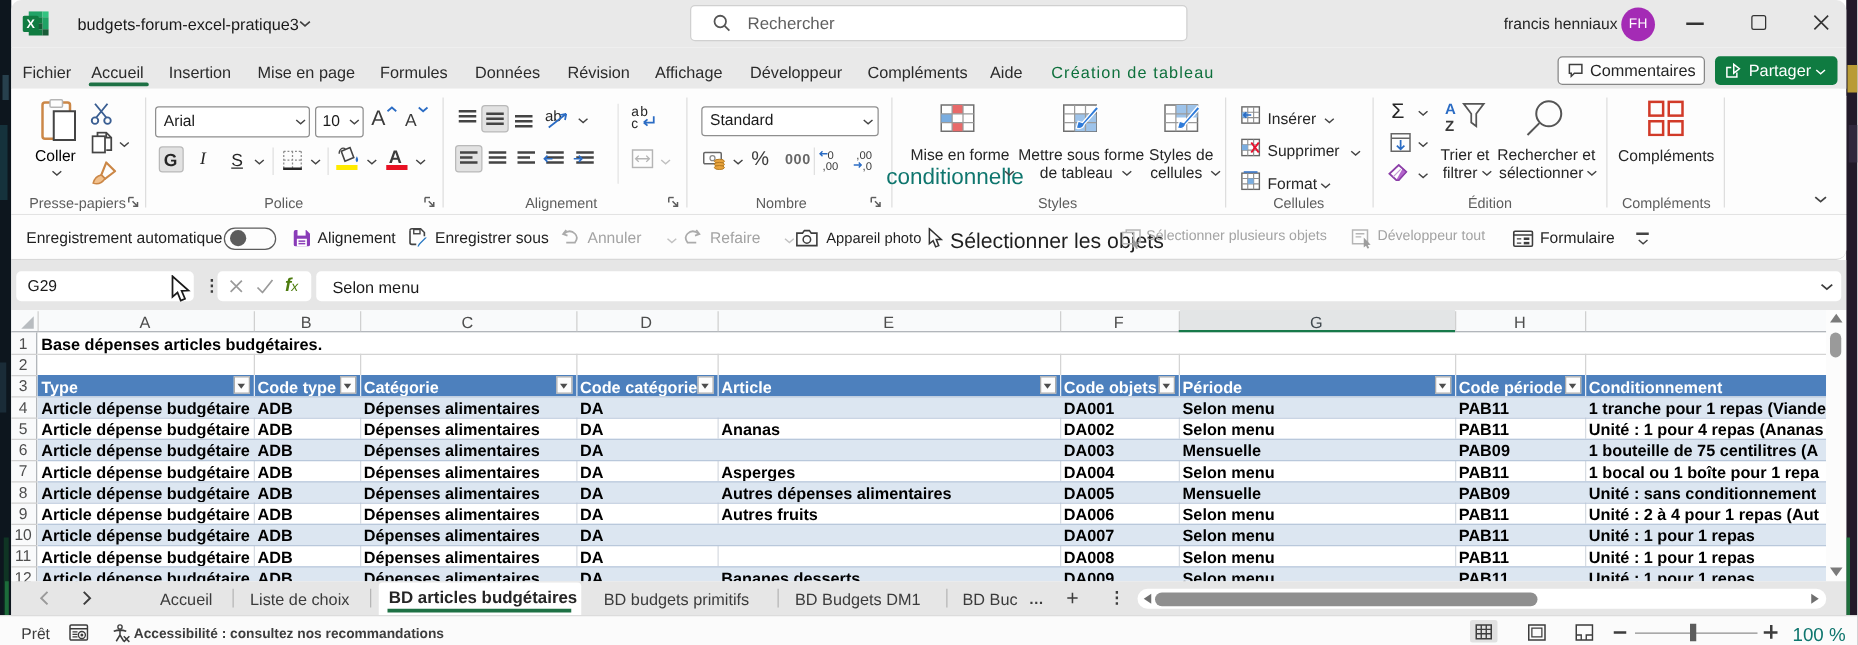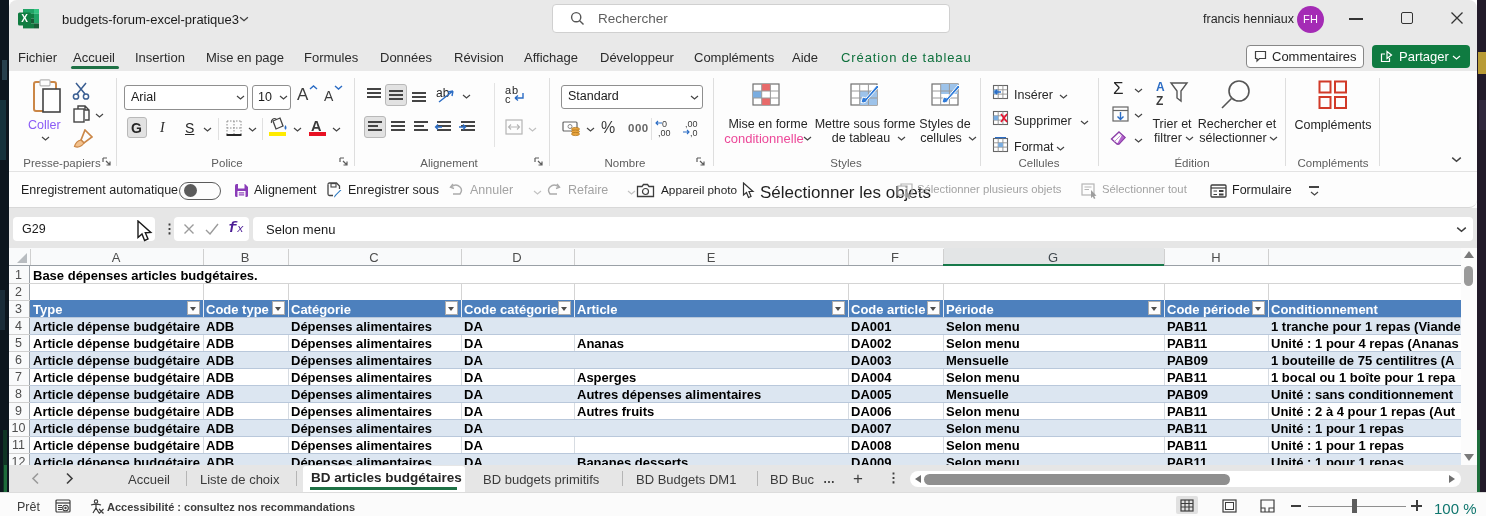--- a/index.html
+++ b/index.html
@@ -119,21 +119,21 @@
       <path d="M4 4 L8 8 M8 4.5 V8 H4.5" stroke="#5d5d5d" stroke-width="1.2" fill="none"></path>
     </svg>
 <svg class="a" style="left:1451px;top:155px" width="11" height="9" viewBox="0 0 9 7">
       <path d="M1 2 L4.5 5 L8 2" fill="none" stroke="#444" stroke-width="1.2"></path>
     </svg>
 <svg class="a" style="left:30px;top:79px" width="34" height="36" viewBox="0 0 34 36">
 <rect x="4" y="3" width="22" height="29" rx="2" fill="none" stroke="#cb8747" stroke-width="2"></rect>
 <rect x="10" y="0.8" width="10" height="6" rx="1" fill="#fdfdfd" stroke="#b5b5b5" stroke-width="1.2"></rect>
 <rect x="13" y="10" width="17" height="23" fill="#fff" stroke="#444" stroke-width="1.6"></rect>
 </svg>
-<div class="txt" style="left:28px;top:118px;font-size:12.5px;color:#8b5cf6">Coller</div>
+<div class="txt" style="left:28px;top:118px;font-size:12.5px;color:#000000">Coller</div>
 <svg class="a" style="left:41px;top:135px" width="9" height="7" viewBox="0 0 9 7">
       <path d="M1 2 L4.5 5 L8 2" fill="none" stroke="#444" stroke-width="1.2"></path>
     </svg>
 <svg class="a" style="left:72px;top:82px" width="18" height="18" viewBox="0 0 18 18">
 <path d="M4 1 L13 12 M14 1 L5 12" stroke="#3a5e92" stroke-width="1.5" fill="none"></path>
 <circle cx="4" cy="14.5" r="2.6" fill="none" stroke="#3a5e92" stroke-width="1.5"></circle>
 <circle cx="14" cy="14.5" r="2.6" fill="none" stroke="#3a5e92" stroke-width="1.5"></circle>
 </svg>
 <svg class="a" style="left:73px;top:105px" width="18" height="19" viewBox="0 0 18 19">
 <rect x="1" y="4" width="10" height="13" fill="#fff" stroke="#444" stroke-width="1.4"></rect>
@@ -277,21 +277,21 @@
       <path d="M1 4 H7 M5 2 L7 4 L5 6" stroke="#2b6cc4" stroke-width="1.1" fill="none"></path>
     </svg>
 <svg class="a" style="left:752px;top:83px" width="30" height="24" viewBox="0 0 30 24">
       <rect x="1" y="1" width="26" height="21" fill="#fff" stroke="#707070" stroke-width="1.2"></rect>
       <rect x="9.7" y="1" width="8.7" height="7" fill="#e86a6a"></rect>
       <rect x="1" y="8" width="8.7" height="7" fill="#7aade0"></rect>
       <rect x="9.7" y="15" width="8.7" height="7" fill="#e86a6a"></rect>
       <path d="M1 8 H27 M1 15 H27 M9.7 1 V22 M18.4 1 V22" stroke="#9a9a9a" stroke-width="1"></path>
     </svg>
 <div class="lbl" style="left:768px;top:117px;font-size:12.5px;color:#262626">Mise en forme</div>
-<div class="lbl" style="left:764px;top:131px;font-size:13px;color:#ec4899">conditionnelle</div>
+<div class="lbl" style="left:764px;top:131px;font-size:18px;color:#0f766e">conditionnelle</div>
 <svg class="a" style="left:803px;top:135px" width="9" height="7" viewBox="0 0 9 7">
       <path d="M1 2 L4.5 5 L8 2" fill="none" stroke="#444" stroke-width="1.2"></path>
     </svg>
 <svg class="a" style="left:850px;top:83px" width="30" height="24" viewBox="0 0 30 24">
       <rect x="1" y="1" width="26" height="21" fill="#fff" stroke="#707070" stroke-width="1.2"></rect>
       <rect x="9.7" y="8" width="17.3" height="14" fill="#9dc3ea"></rect>
       <path d="M1 8 H27 M1 15 H27 M9.7 1 V22 M18.4 1 V22" stroke="#9a9a9a" stroke-width="1"></path>
       <path d="M27 2 L16 15 l-3.5 -1 l-1.5 5.5 q5 1.5 6.5 -3 L29 4 Z" fill="#2f7bd9" stroke="#fff" stroke-width="1"></path>
     </svg>
 <div class="lbl" style="left:865px;top:117px;font-size:12.5px;color:#262626">Mettre sous forme</div>
@@ -436,21 +436,21 @@
 <rect x="1" y="3" width="9" height="9" fill="none" stroke="#b5b5b5" stroke-width="1.2"></rect>
 <path d="M4 3 V1 H15 V11 H13" fill="none" stroke="#b5b5b5" stroke-width="1.2"></path>
 <path d="M9 8 L9 15.5 L10.8 14 L12 16.5 L13.4 15.8 L12.2 13.4 L14.5 13.2 Z" fill="#9d9d9d"></path>
 </svg>
 <div class="txt gray" style="left:917px;top:183px;font-size:11.3px">Sélectionner plusieurs objets</div>
 <svg class="a" style="left:1081px;top:183px" width="17" height="16" viewBox="0 0 17 16">
 <rect x="1" y="1" width="12" height="11" fill="none" stroke="#b5b5b5" stroke-width="1.2"></rect>
 <path d="M3.5 4 H10.5 M3.5 6.5 H8" stroke="#b5b5b5" stroke-width="1.1"></path>
 <path d="M10 7 L10 15 L11.8 13.5 L13 16 L14.4 15.3 L13.2 12.9 L15.5 12.7 Z" fill="#9d9d9d"></path>
 </svg>
-<div class="txt gray" style="left:1102px;top:183px;font-size:11.3px">Sélectionner tout</div>
+<div class="txt gray" style="left:1102px;top:183px;font-size:11.3px">Développeur tout</div>
 <svg class="a" style="left:1210px;top:184px" width="17" height="14" viewBox="0 0 17 14">
 <rect x="1" y="1" width="15" height="12" rx="1" fill="none" stroke="#3d3d3d" stroke-width="1.3"></rect>
 <path d="M1 4 H16" stroke="#3d3d3d" stroke-width="1.2"></path>
 <rect x="9" y="6" width="4.5" height="2" fill="#3d3d3d"></rect>
       <rect x="9" y="9.5" width="4.5" height="2" fill="#3d3d3d"></rect>
 <path d="M3.5 7 H7 M3.5 10.5 H7" stroke="#3d3d3d" stroke-width="1"></path>
 </svg>
 <div class="txt" style="left:1232px;top:183px">Formulaire</div>
 <div class="a" style="left:1309px;top:186px;width:10px;height:1.6px;background:#444"></div>
 <svg class="a" style="left:1310px;top:190px" width="9" height="7" viewBox="0 0 9 7">
@@ -463,21 +463,21 @@
 <path d="M2 1 L2 17.5 L6 14 L8.6 20.5 L12 19 L9.3 12.7 L14.8 12.4 Z" fill="#fff" stroke="#1a1a1a" stroke-width="1.4"></path>
 </svg>
 <div class="txt" style="left:163px;top:221px;font-size:13px;font-weight:bold;color:#3d3d3d;letter-spacing:0">⋮</div>
 <div class="a" style="left:174px;top:217px;width:75px;height:24px;background:#fff;border-radius:4px"></div>
 <svg class="a" style="left:183px;top:223px" width="12" height="12" viewBox="0 0 12 12">
       <path d="M1.5 1.5 L10.5 10.5 M10.5 1.5 L1.5 10.5" stroke="#9b9b9b" stroke-width="1.4"></path>
     </svg>
 <svg class="a" style="left:205px;top:223px" width="14" height="12" viewBox="0 0 14 12">
       <path d="M1 7 L5 11 L13 1" fill="none" stroke="#9b9b9b" stroke-width="1.4"></path>
     </svg>
-<div class="txt" style="left:228px;top:220px;font-size:15px;font-style:italic;font-family:Liberation Mono, monospace;color:#4c1d95"><b>f</b><span style="font-size:11px">x</span></div>
+<div class="txt" style="left:228px;top:220px;font-size:15px;font-style:italic;font-family:Liberation Sans, sans-serif;color:#4d7c0f"><b>f</b><span style="font-size:11px">x</span></div>
 <div class="a" style="left:253px;top:217px;width:1220px;height:24px;background:#fff;border-radius:4px"></div>
 <div class="txt" style="left:266px;top:222px;font-size:13px;color:#1a1a1a">Selon menu</div>
 <svg class="a" style="left:1456px;top:225px" width="11" height="9" viewBox="0 0 9 7">
       <path d="M1 2 L4.5 5 L8 2" fill="none" stroke="#3d3d3d" stroke-width="1.2"></path>
     </svg>
 <div class="a" style="left:9px;top:248px;width:1452px;height:18px;background:#f9fafb;border-bottom:1px solid #9aa0a6"></div>
 <div class="a" style="left:17px;top:253px;width:0;height:0;border-left:10px solid transparent;border-bottom:10px solid #b8bcc0"></div>
 <div class="vline" style="left:30px;top:249px;height:16px;background:#d0d0d0"></div>
 <div class="vline" style="left:203px;top:249px;height:16px;background:#d0d0d0"></div>
 <div class="vline" style="left:288px;top:249px;height:16px;background:#d0d0d0"></div>
@@ -531,21 +531,21 @@
       <div class="vline" style="left:818px;top:17px;height:17px;background:#d4d4d4"></div>
       <div class="vline" style="left:913px;top:17px;height:17px;background:#d4d4d4"></div>
       <div class="vline" style="left:1134px;top:17px;height:17px;background:#d4d4d4"></div>
       <div class="vline" style="left:1238px;top:17px;height:17px;background:#d4d4d4"></div>
       <div class="a" style="left:0;top:34px;width:1431px;height:17px;background:#4d80bd"></div>
       <div class="hcell" style="left:3px;top:36px">Type</div>
       <div class="hcell" style="left:176px;top:36px">Code type</div>
       <div class="hcell" style="left:261px;top:36px">Catégorie</div>
       <div class="hcell" style="left:434px;top:36px">Code catégorie</div>
       <div class="hcell" style="left:547px;top:36px">Article</div>
-      <div class="hcell" style="left:821px;top:36px">Code article</div>
+      <div class="hcell" style="left:821px;top:36px">Code objets</div>
       <div class="hcell" style="left:916px;top:36px">Période</div>
       <div class="hcell" style="left:1137px;top:36px">Code période</div>
       <div class="hcell" style="left:1241px;top:36px">Conditionnement</div>
       <div class="vline" style="left:173px;top:34px;height:17px;background:#e9eef5"></div>
       <div class="a" style="left:157px;top:34.5px;width:13px;height:14.5px;background:#fdfdfd;border:1px solid #adadad"></div>
       <div class="a" style="left:160px;top:40.5px;width:0;height:0;border-left:3.5px solid transparent;border-right:3.5px solid transparent;border-top:4.5px solid #4d4d4d"></div>
       <div class="vline" style="left:258px;top:34px;height:17px;background:#e9eef5"></div>
       <div class="a" style="left:242px;top:34.5px;width:13px;height:14.5px;background:#fdfdfd;border:1px solid #adadad"></div>
       <div class="a" style="left:245px;top:40.5px;width:0;height:0;border-left:3.5px solid transparent;border-right:3.5px solid transparent;border-top:4.5px solid #4d4d4d"></div>
       <div class="vline" style="left:431px;top:34px;height:17px;background:#e9eef5"></div>

